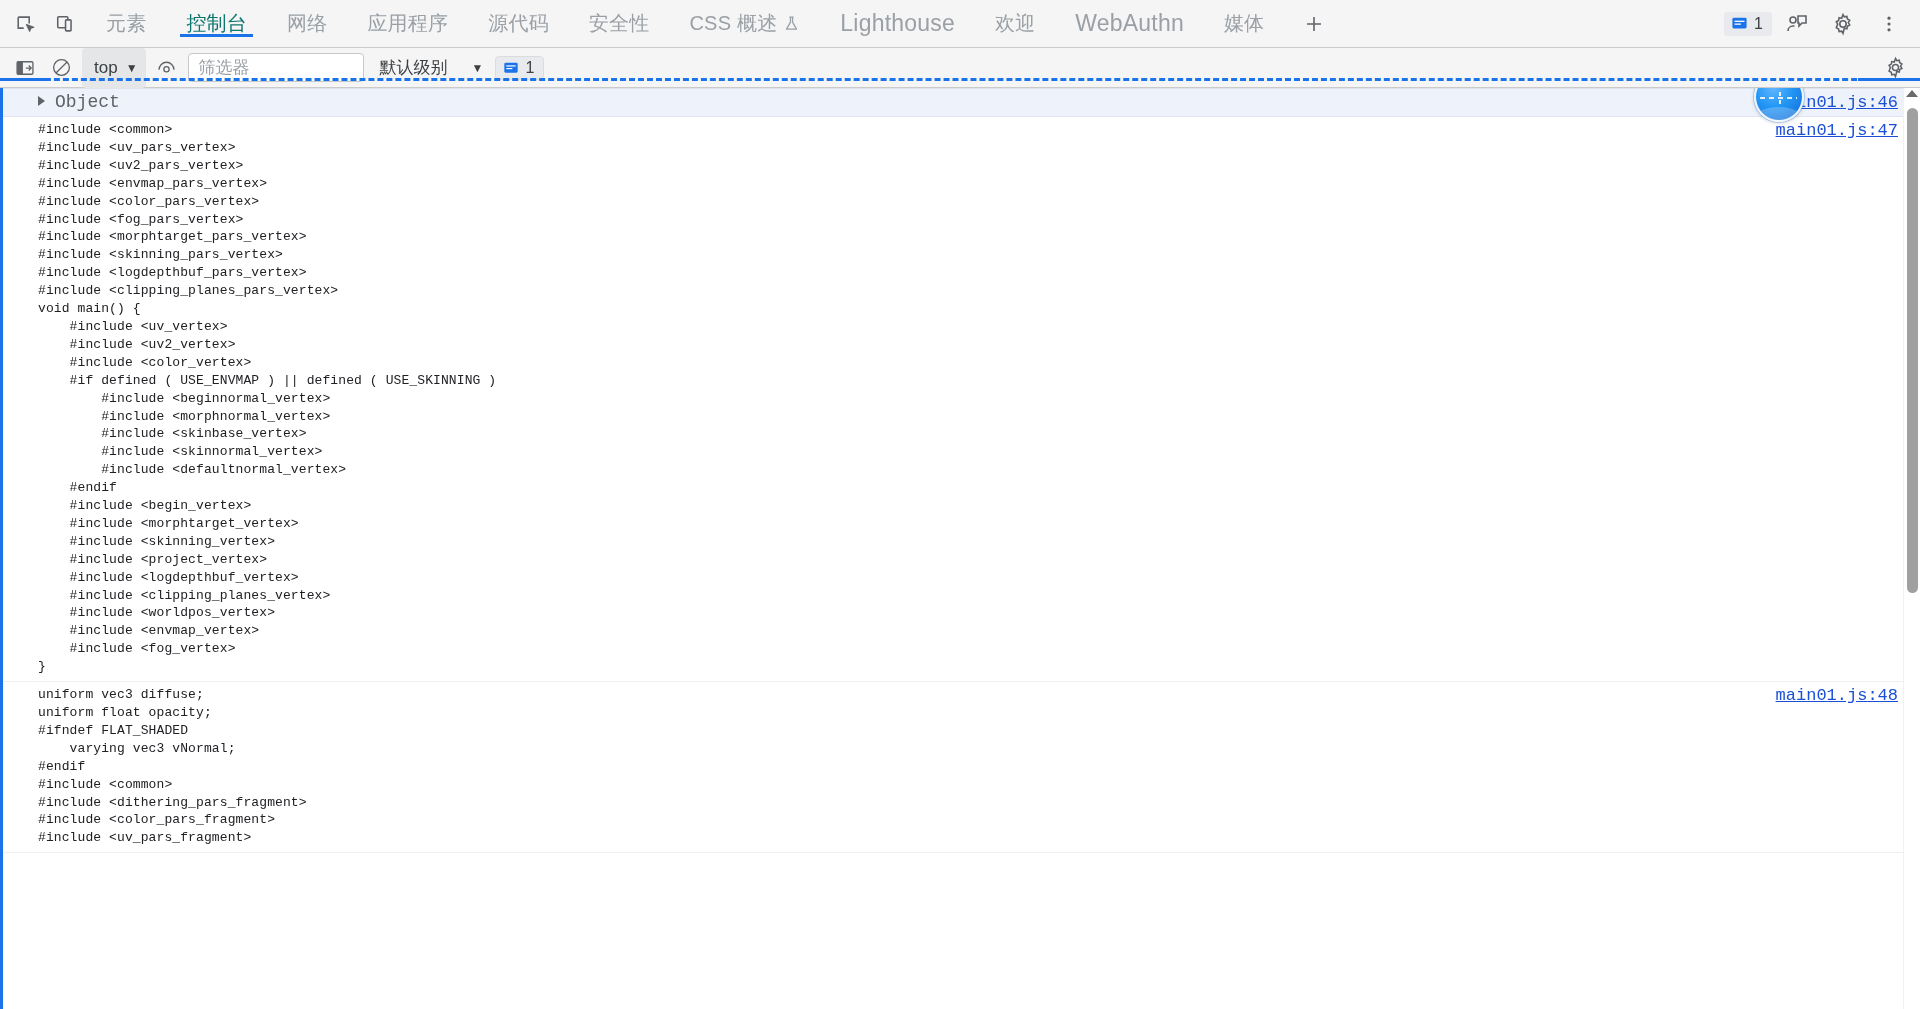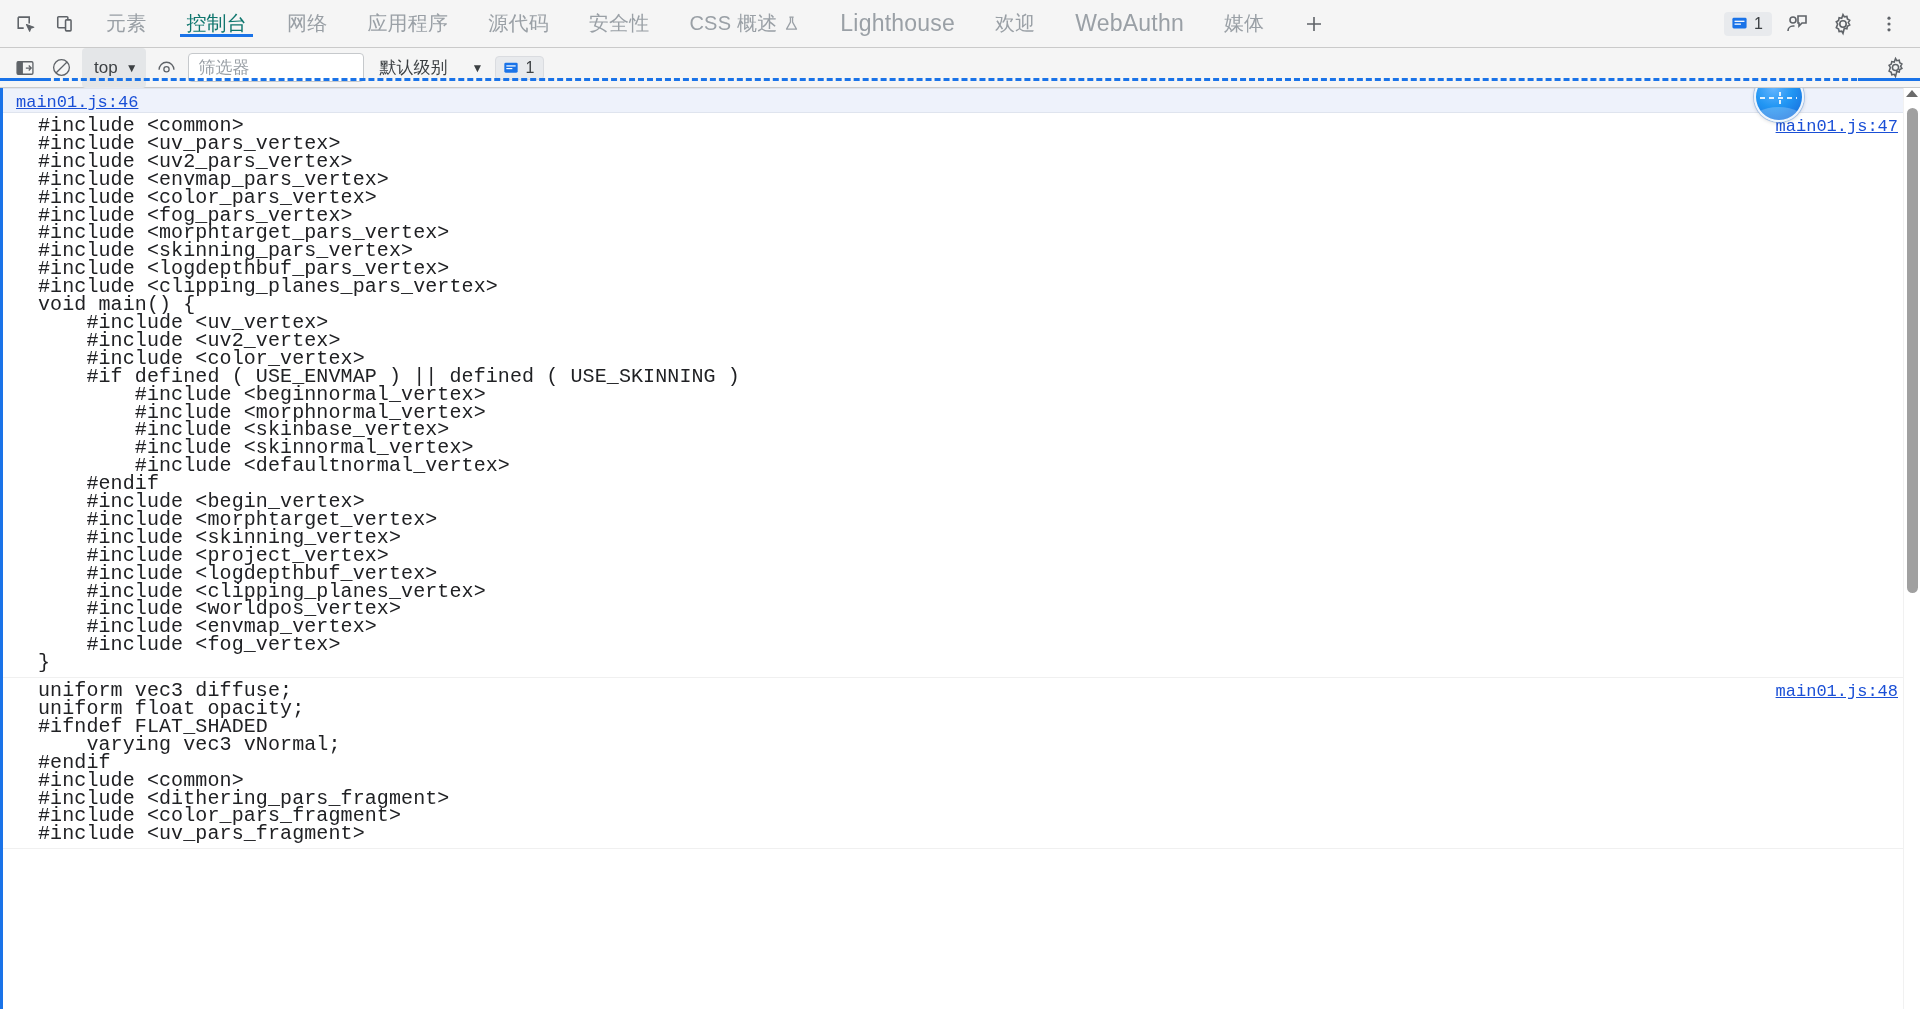--- a/index.html
+++ b/index.html
@@ -230,21 +230,21 @@
   .obj-label {
     font-family: "Liberation Mono", "DejaVu Sans Mono", monospace;
     font-size: 18px;
     color: #5f6368;
     vertical-align: middle;
   }
 
   pre.code {
     margin: 0;
     font-family: "Liberation Mono", "DejaVu Sans Mono", monospace;
-    font-size: 20px;
+    font-size: 13px;
     line-height: 17.9px;
     color: #202124;
     white-space: pre;
     letter-spacing: .1px;
   }
   .src-link {
     flex: 0 0 auto;
     padding: 4px 22px 0 16px;
     font-family: "Liberation Mono", "DejaVu Sans Mono", monospace;
     font-size: 17px;
@@ -470,20 +470,23 @@
   <div id="drop-indicator"></div>
   <div id="drop-solid-left"></div>
   <div id="drop-solid-right"></div>
 </div>
 
 <div id="console-body">
 
   <div id="focus-edge"></div>
 
   <div class="msg-row obj">
+    <div class="msg-content">
+      <span class="disclosure"></span><span class="obj-label">Object</span>
+    </div>
     <a class="src-link" href="#">main01.js:46</a>
   </div>
 
   <div class="msg-row">
     <div class="msg-content">
       <pre class="code">#include &lt;common&gt;
 #include &lt;uv_pars_vertex&gt;
 #include &lt;uv2_pars_vertex&gt;
 #include &lt;envmap_pars_vertex&gt;
 #include &lt;color_pars_vertex&gt;

